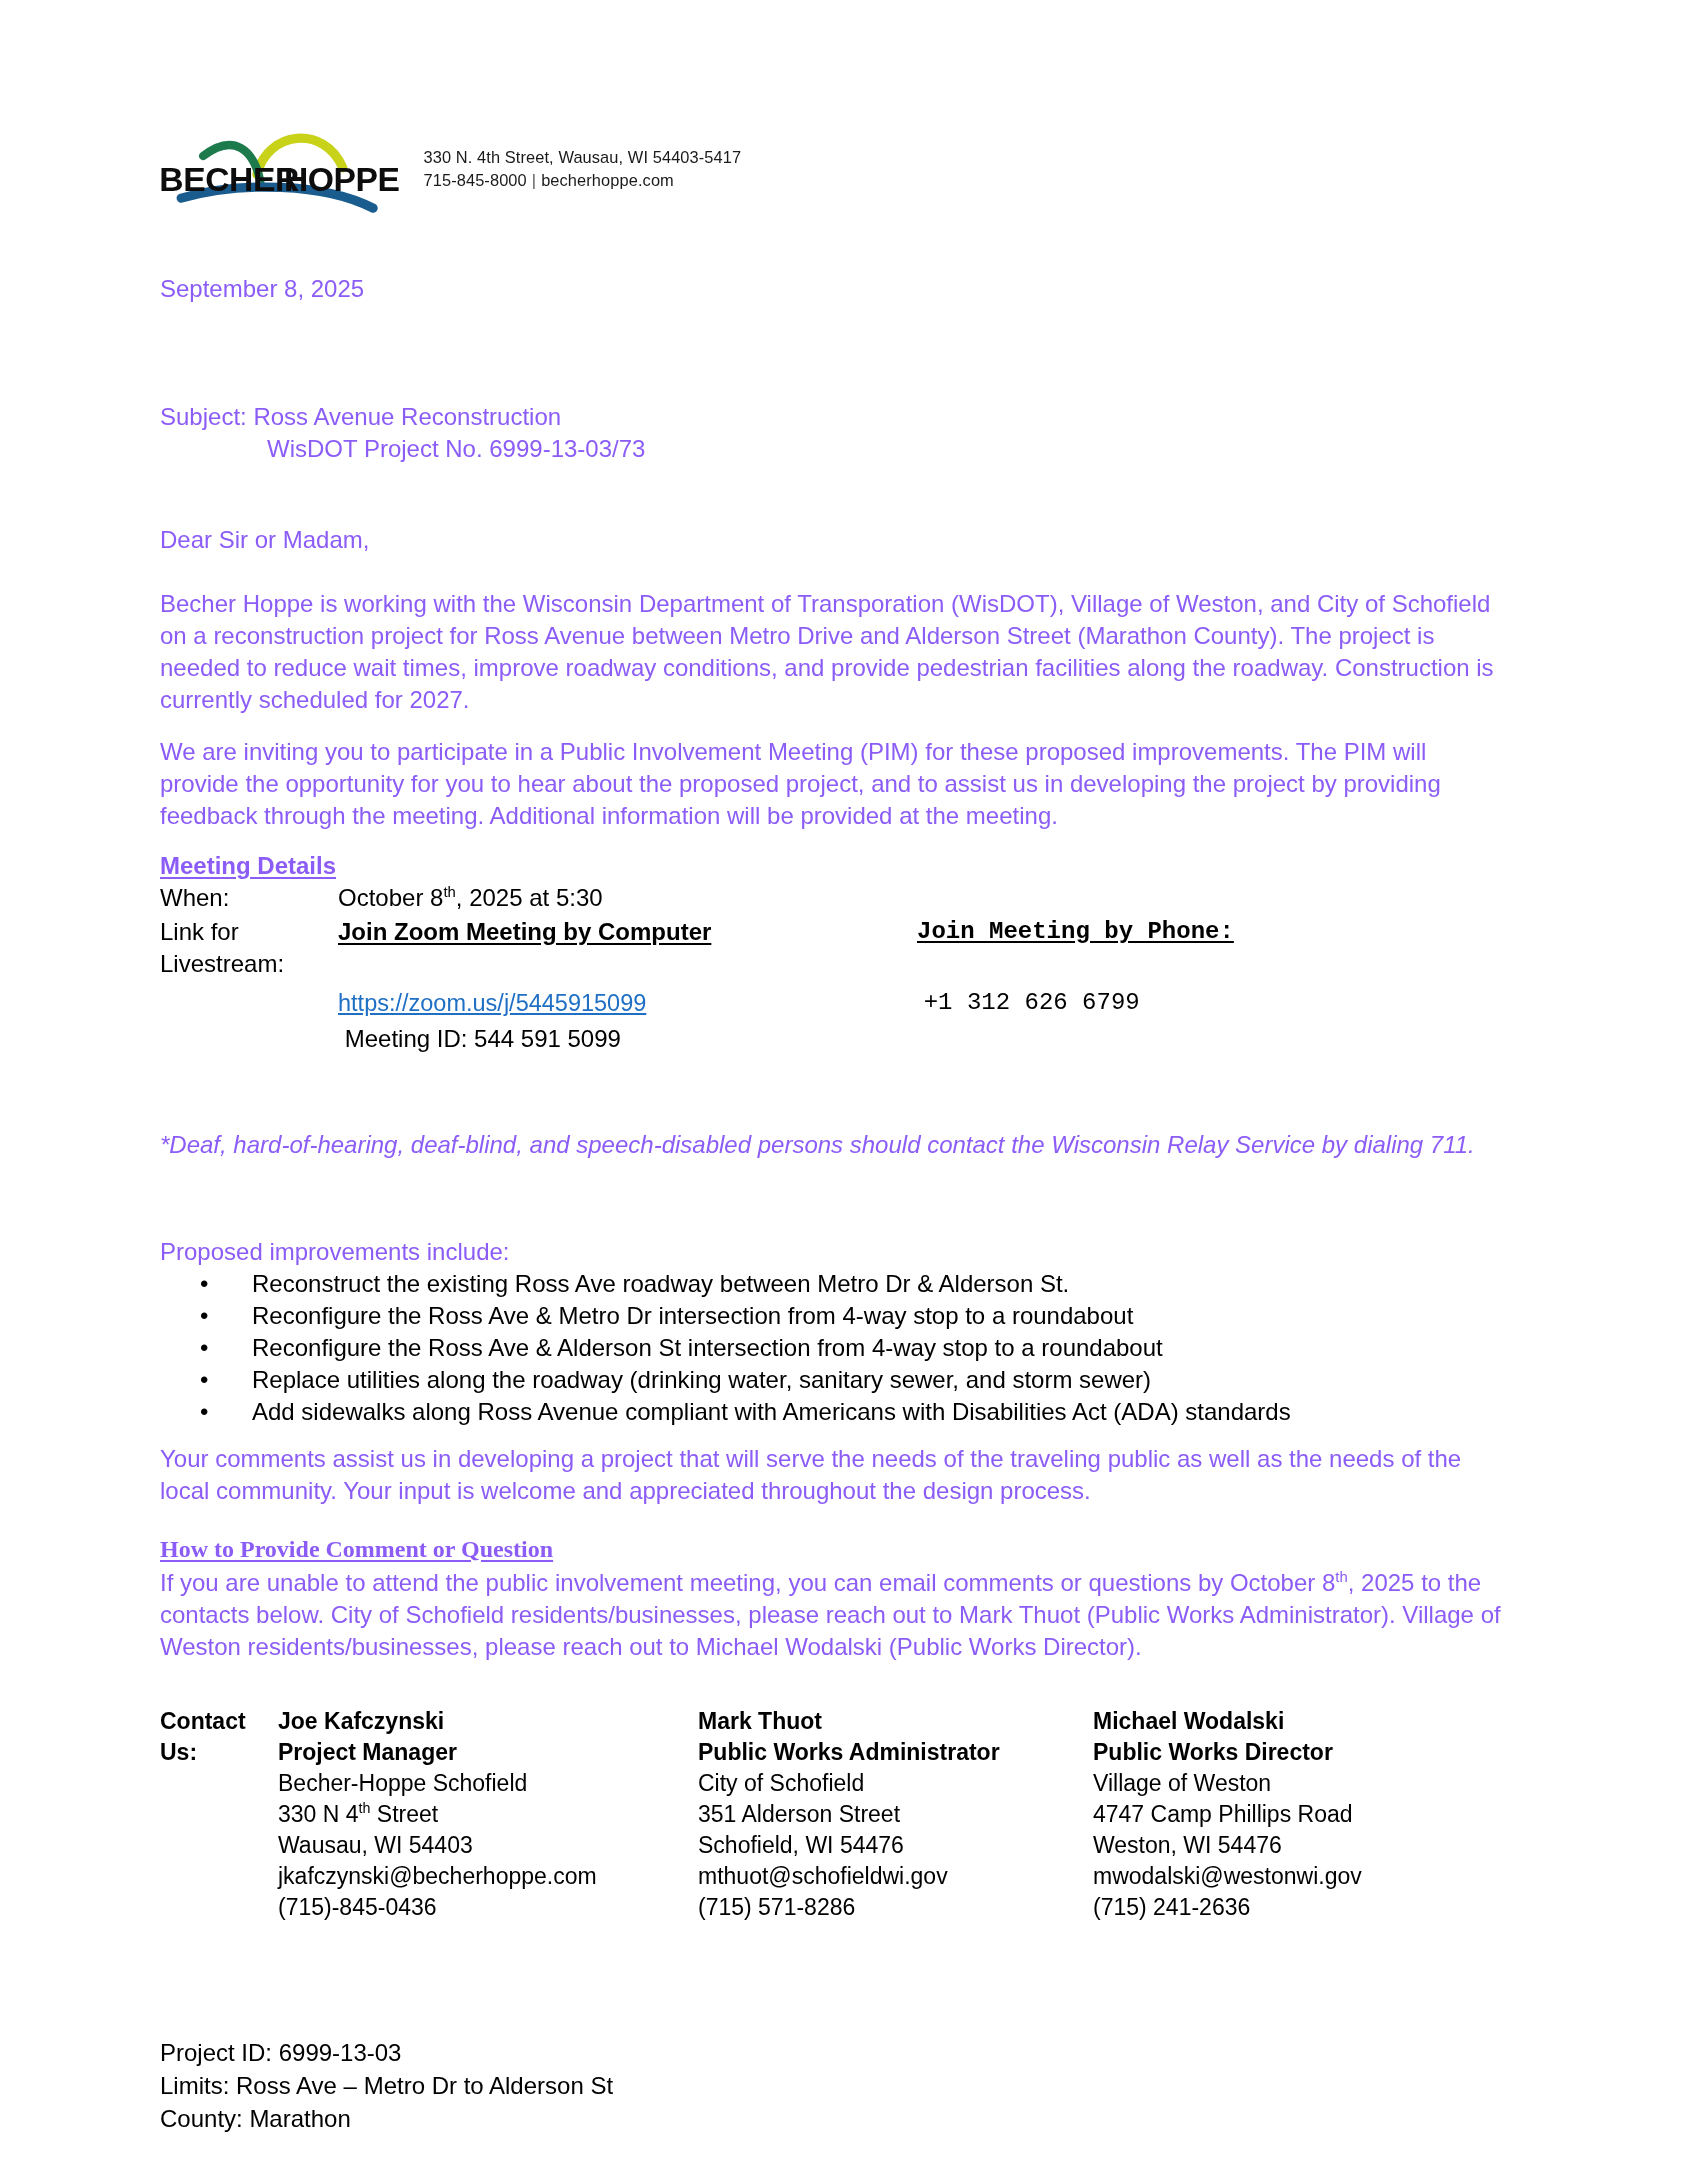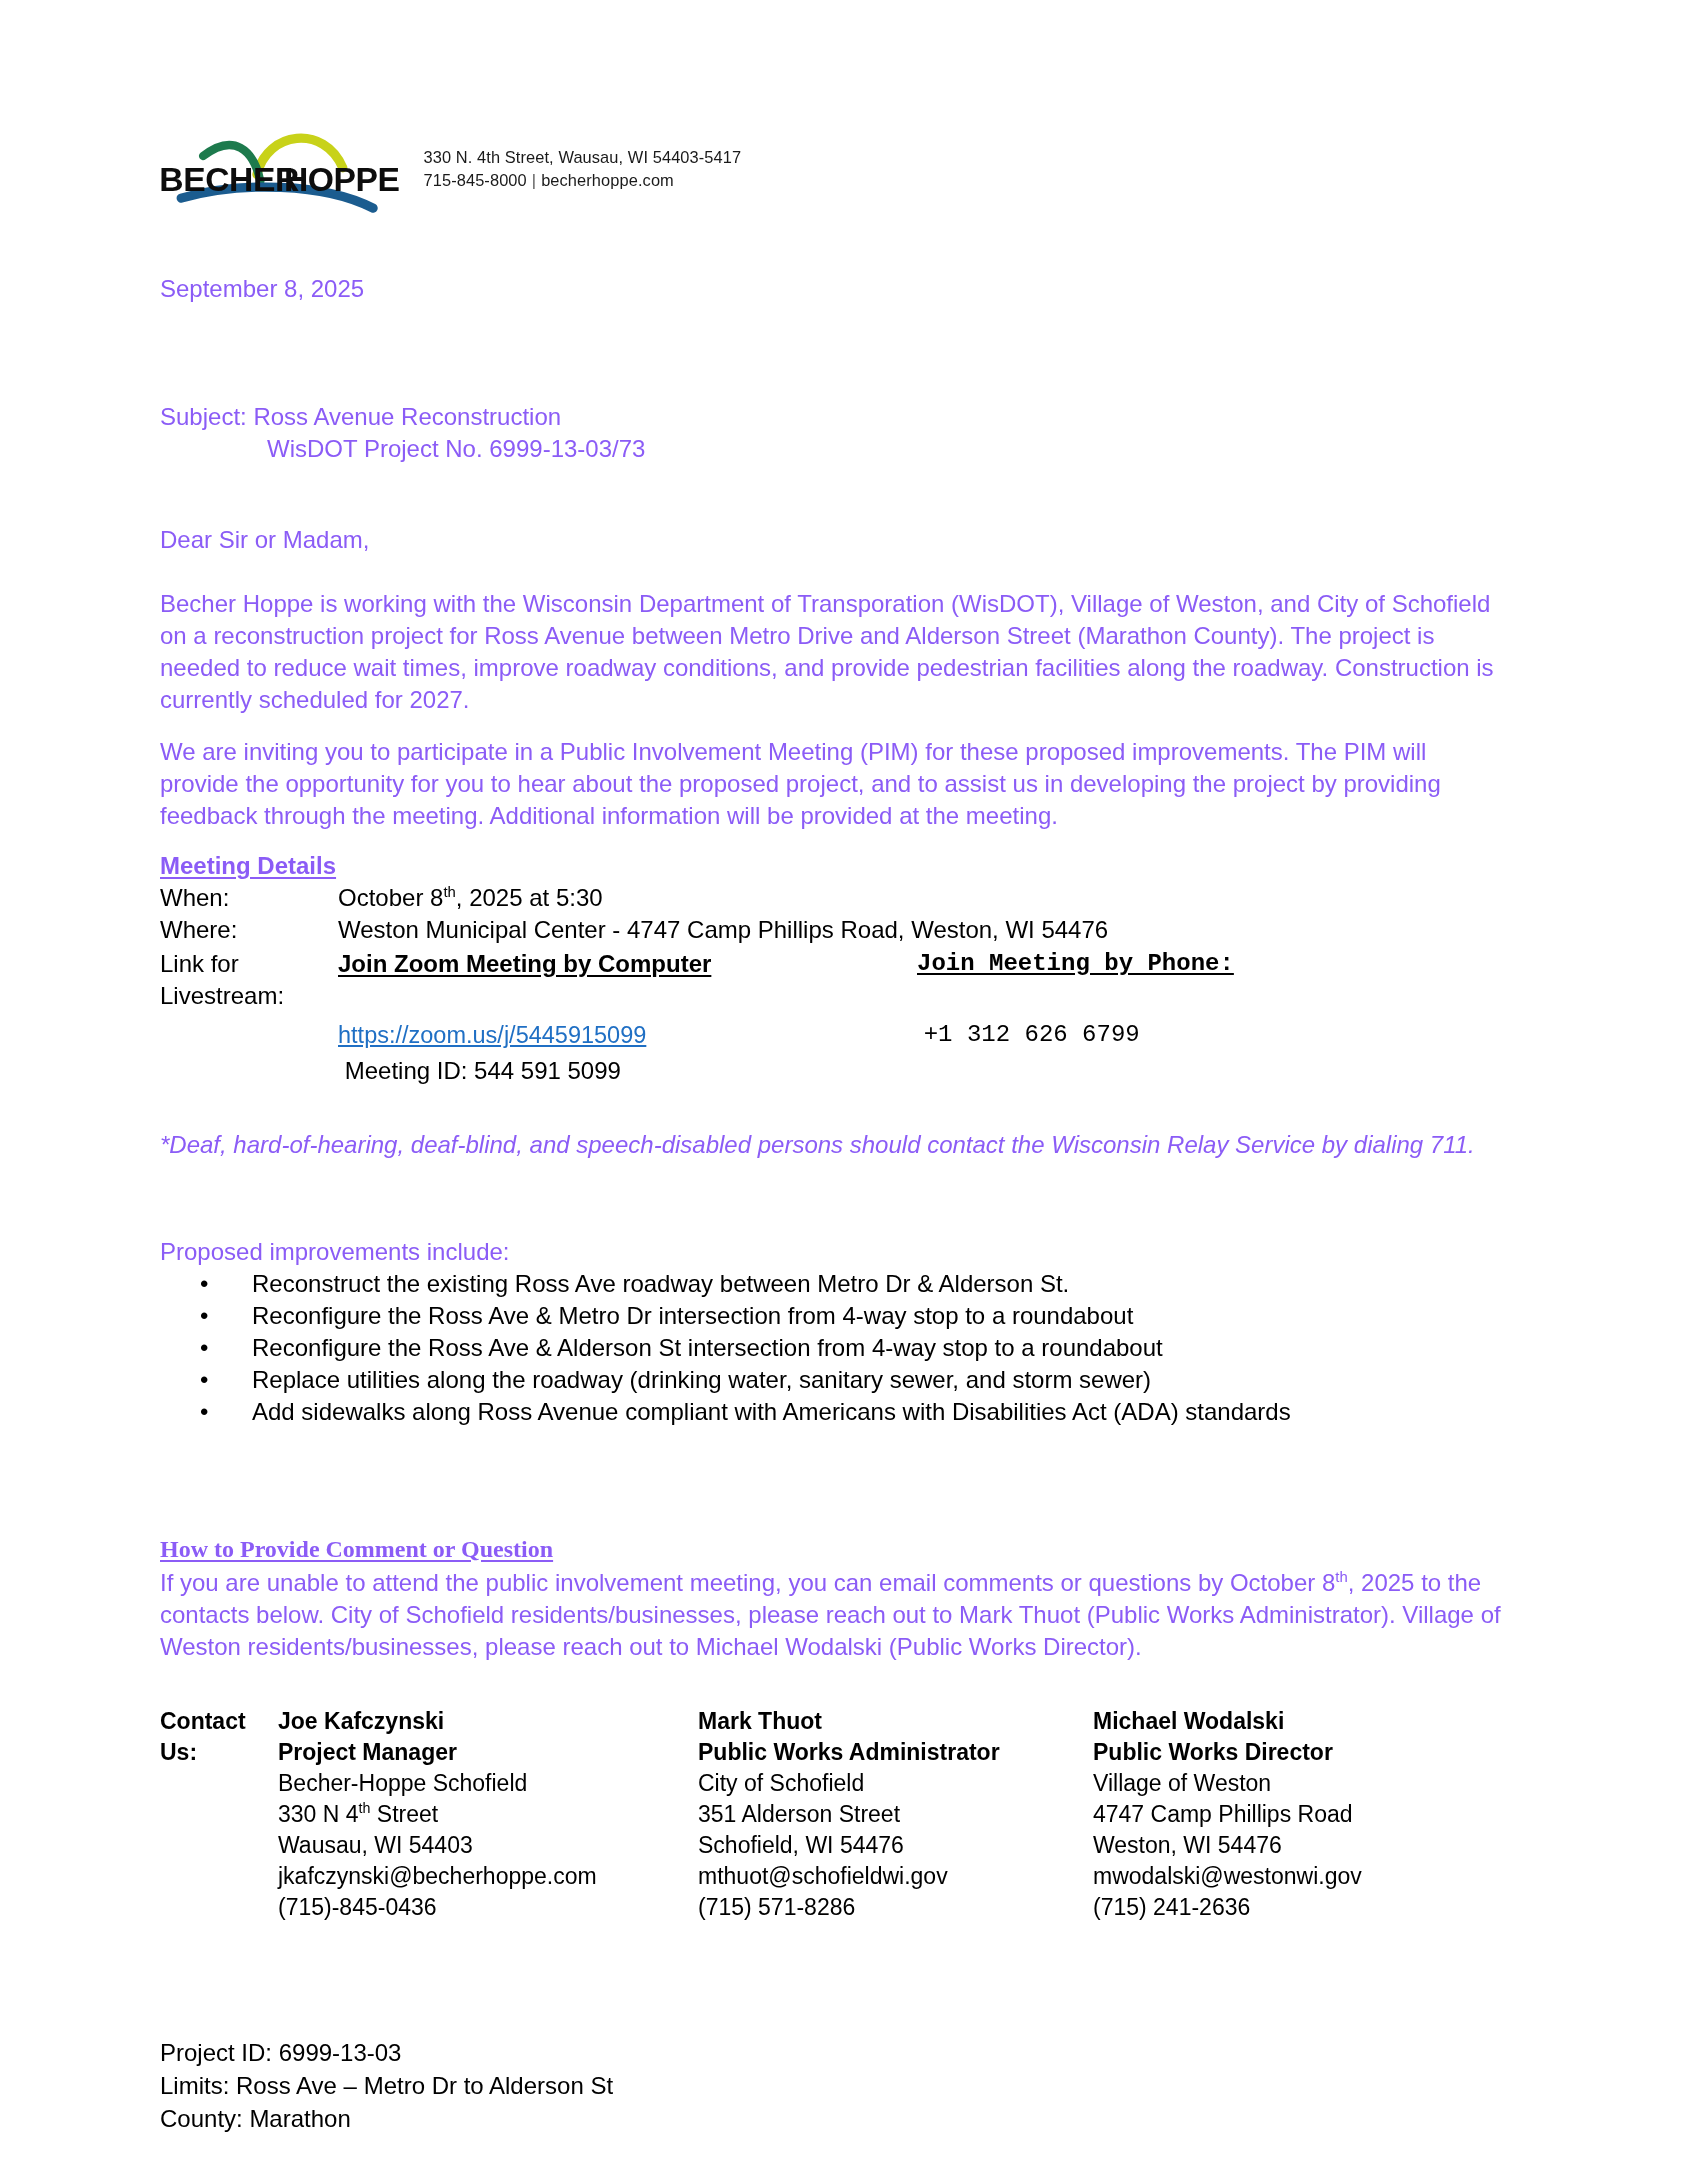--- a/index.html
+++ b/index.html
@@ -230,24 +230,20 @@
 
   <div class="body-text para para-2">We are inviting you to participate in a Public Involvement Meeting (PIM) for these proposed improvements. The PIM will provide the opportunity for you to hear about the proposed project, and to assist us in developing the project by providing feedback through the meeting. Additional information will be provided at the meeting.</div>
 
   <div class="body-text meeting-heading">Meeting Details</div>
 
   <div class="meeting-grid">
     <div class="mg-row">
       <div class="mg-label">When:</div>
       <div class="mg-value"><span>October 8</span><sup>th</sup><span>, 2025 at 5:30</span></div>
     </div>
-    <div class="mg-row">
-      <div class="mg-label">Where:</div>
-      <div class="mg-value">Weston Municipal Center - 4747 Camp Phillips Road, Weston, WI 54476</div>
-    </div>
     <div class="mg-row mg-row-links">
       <div class="mg-label">Link for Livestream:</div>
       <div class="mg-col-a"><span class="bold-underline">Join Zoom Meeting by Computer</span></div>
       <div class="mg-col-b"><span class="bold-underline">Join Meeting by Phone:</span></div>
     </div>
     <div class="mg-row mg-row-url">
       <div class="mg-label"></div>
       <div class="mg-col-a"><span class="zoom-link">https://zoom.us/j/5445915099</span></div>
       <div class="mg-col-b indent-small">+1 312 626 6799</div>
     </div>
@@ -278,20 +274,21 @@
     <div class="bullet-row">
       <div class="bullet-mark">•</div>
       <div class="bullet-text">Replace utilities along the roadway (drinking water, sanitary sewer, and storm sewer)</div>
     </div>
     <div class="bullet-row">
       <div class="bullet-mark">•</div>
       <div class="bullet-text">Add sidewalks along Ross Avenue compliant with Americans with Disabilities Act (ADA) standards</div>
     </div>
   </div>
 
+  <div class="body-text para para-3">Your comments assist us in developing a project that will serve the needs of the traveling public as well as the needs of the local community. Your input is welcome and appreciated throughout the design process.</div>
 
   <div class="body-text howto-heading">How to Provide Comment or Question</div>
   <div class="body-text para para-4"><span>If you are unable to attend the public involvement meeting, you can email comments or questions by October 8</span><sup>th</sup><span>, 2025 to the contacts below. City of Schofield residents/businesses, please reach out to Mark Thuot (Public Works Administrator). Village of Weston residents/businesses, please reach out to Michael Wodalski (Public Works Director).</span></div>
 
   <div class="contacts">
     <div class="contact-us-label">
       <div>Contact</div>
       <div>Us:</div>
     </div>
 

